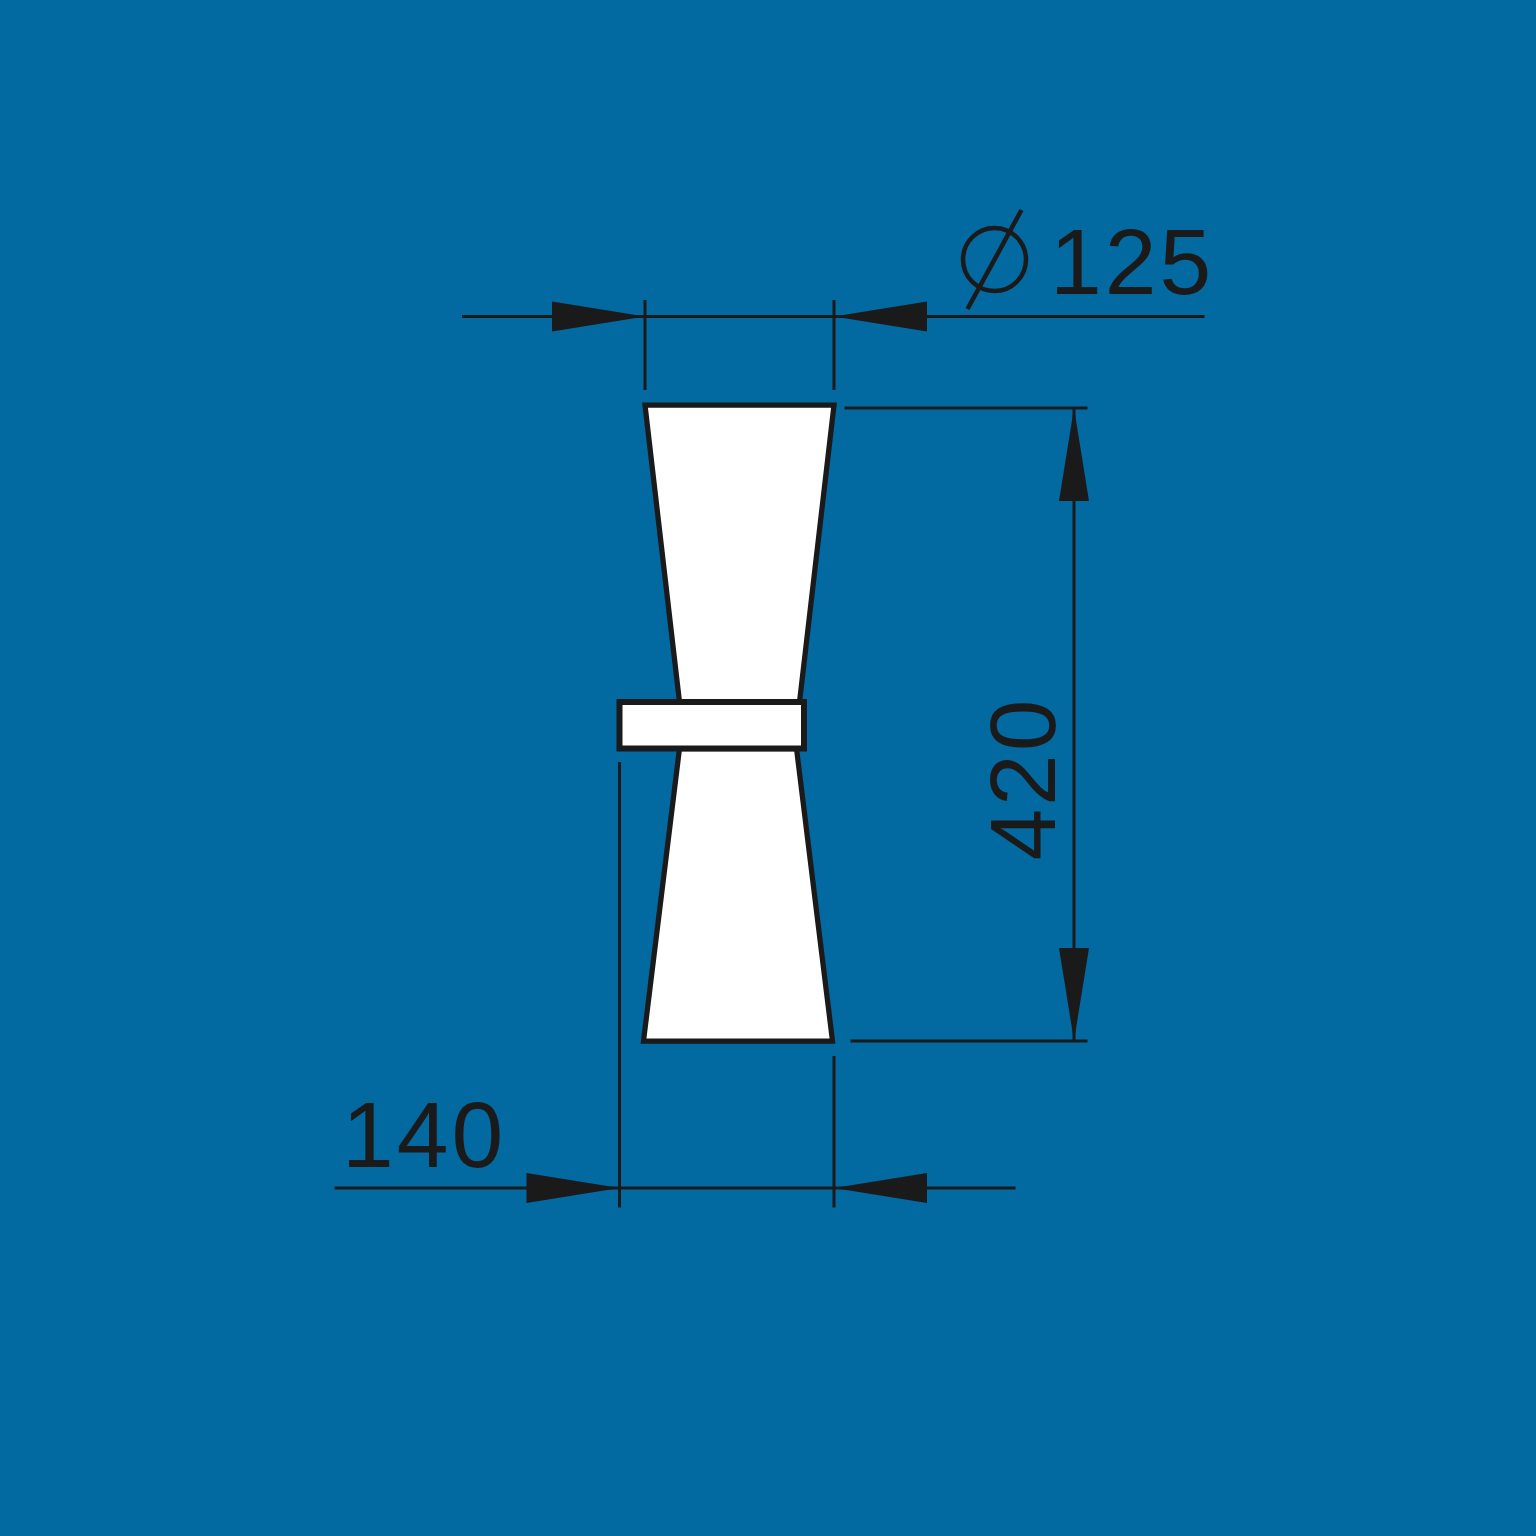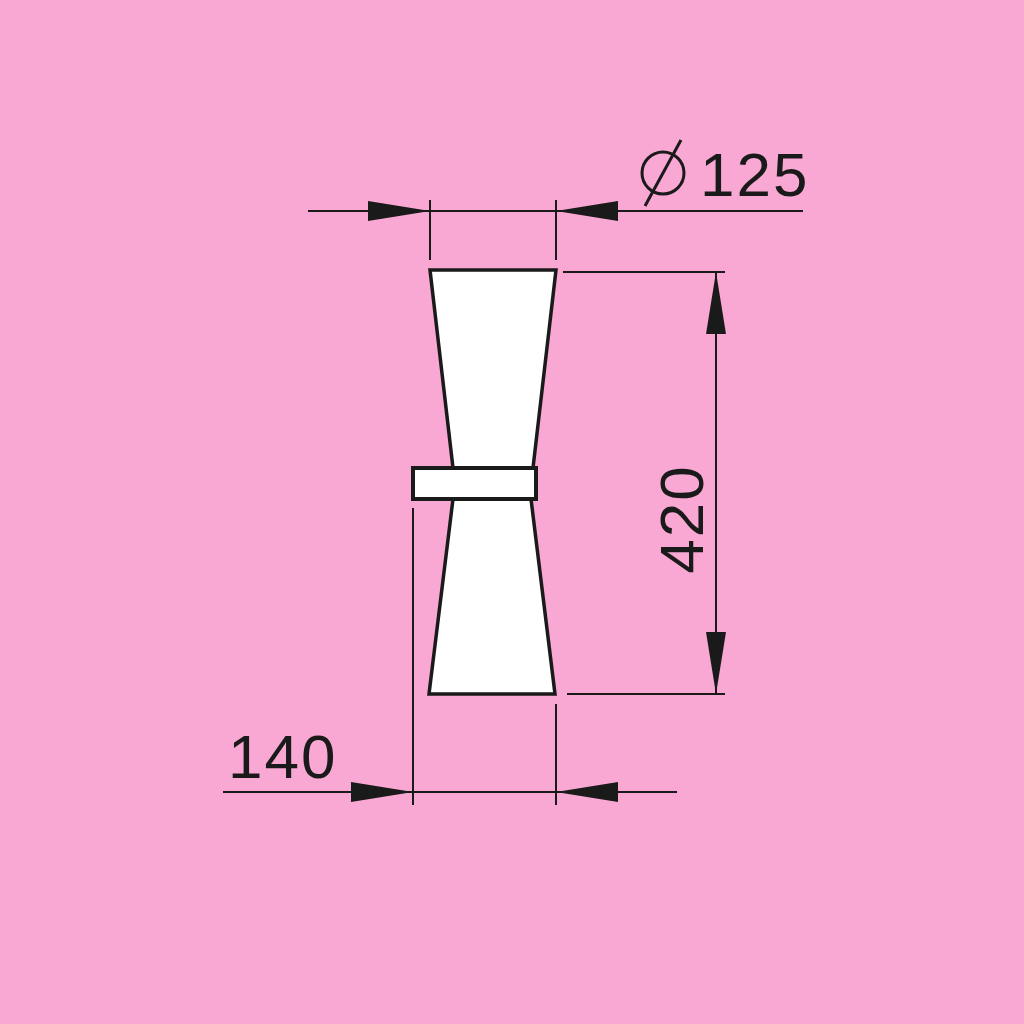--- a/index.html
+++ b/index.html
@@ -10,21 +10,21 @@
     background: #ffffff;
     overflow: hidden;
   }
   :root {
     --line: #1a1a1a;
   }
   .drawing-stage {
     position: relative;
     width: 1024px;
     height: 1024px;
-    background: #f9a8d4;
+    background: #0369a1;
   }
   svg {
     display: block;
   }
   .outline {
     stroke: var(--line);
     stroke-width: 3.5;
     fill: #ffffff;
     stroke-linejoin: miter;
   }

